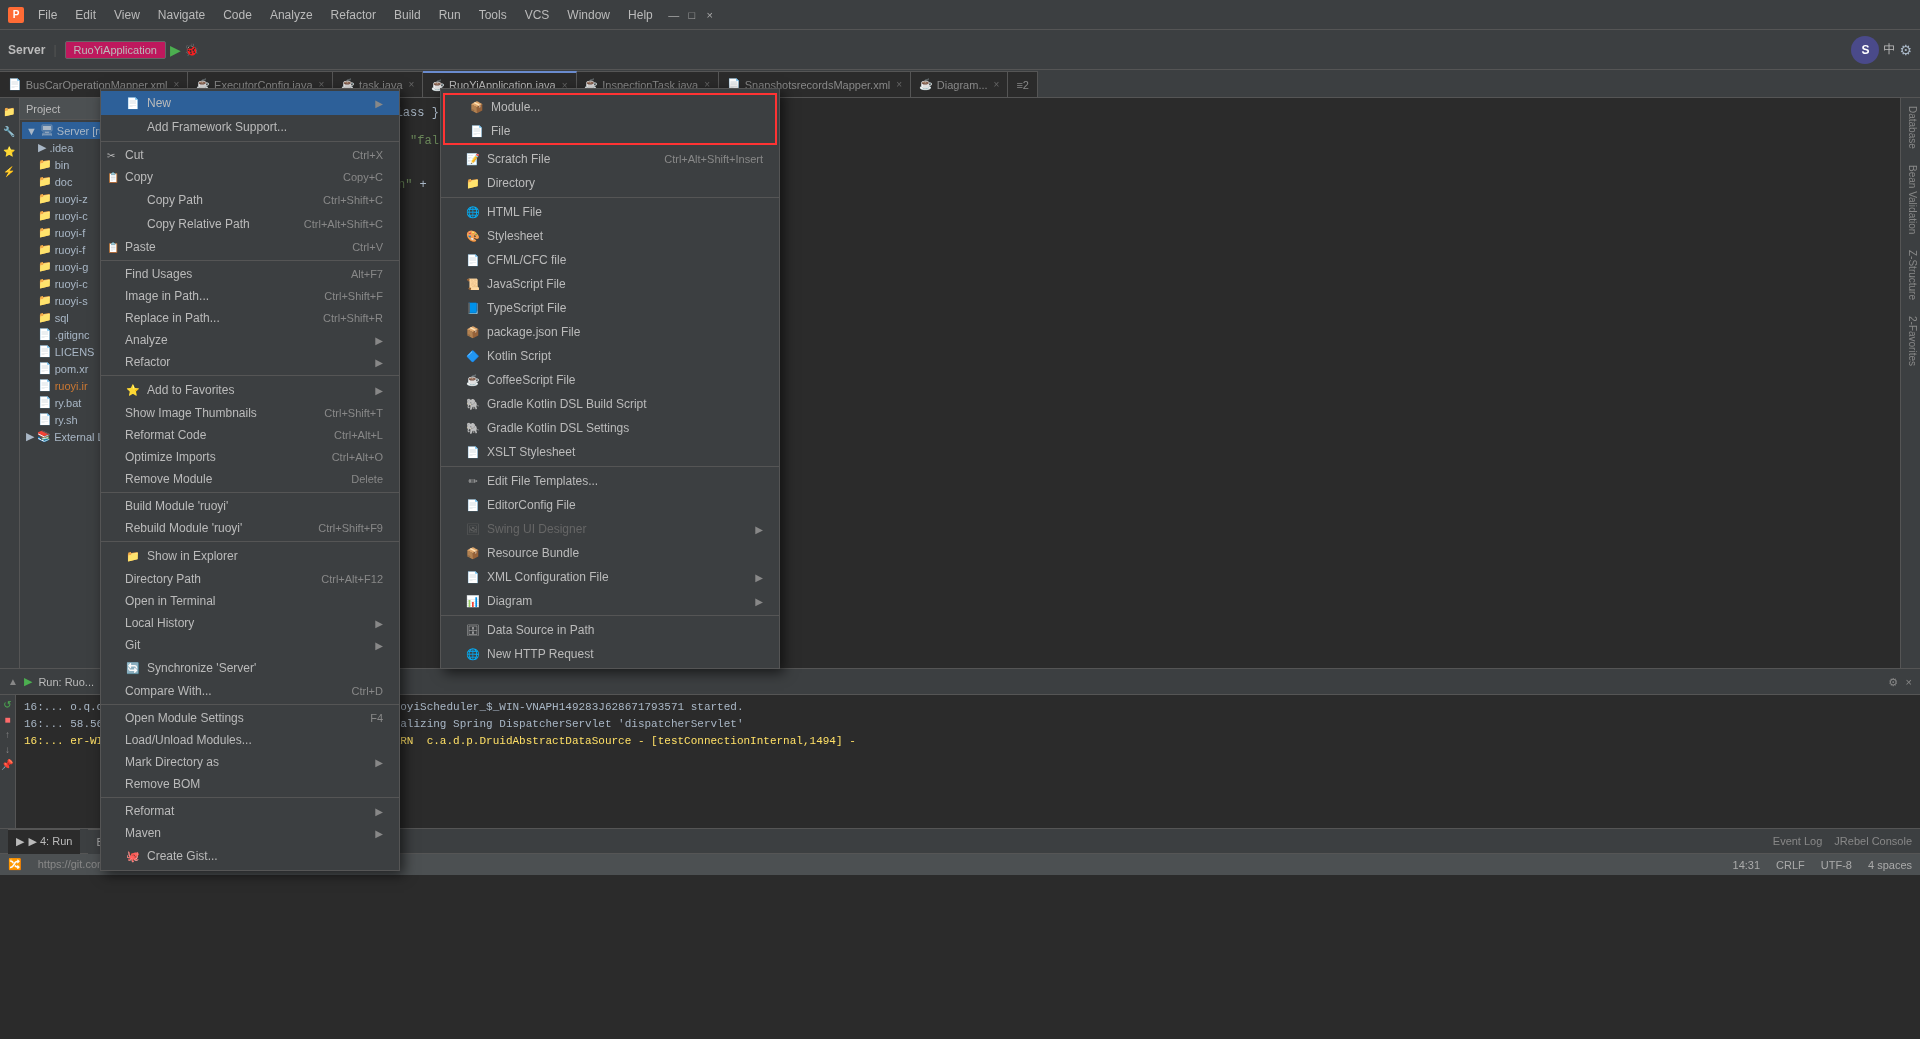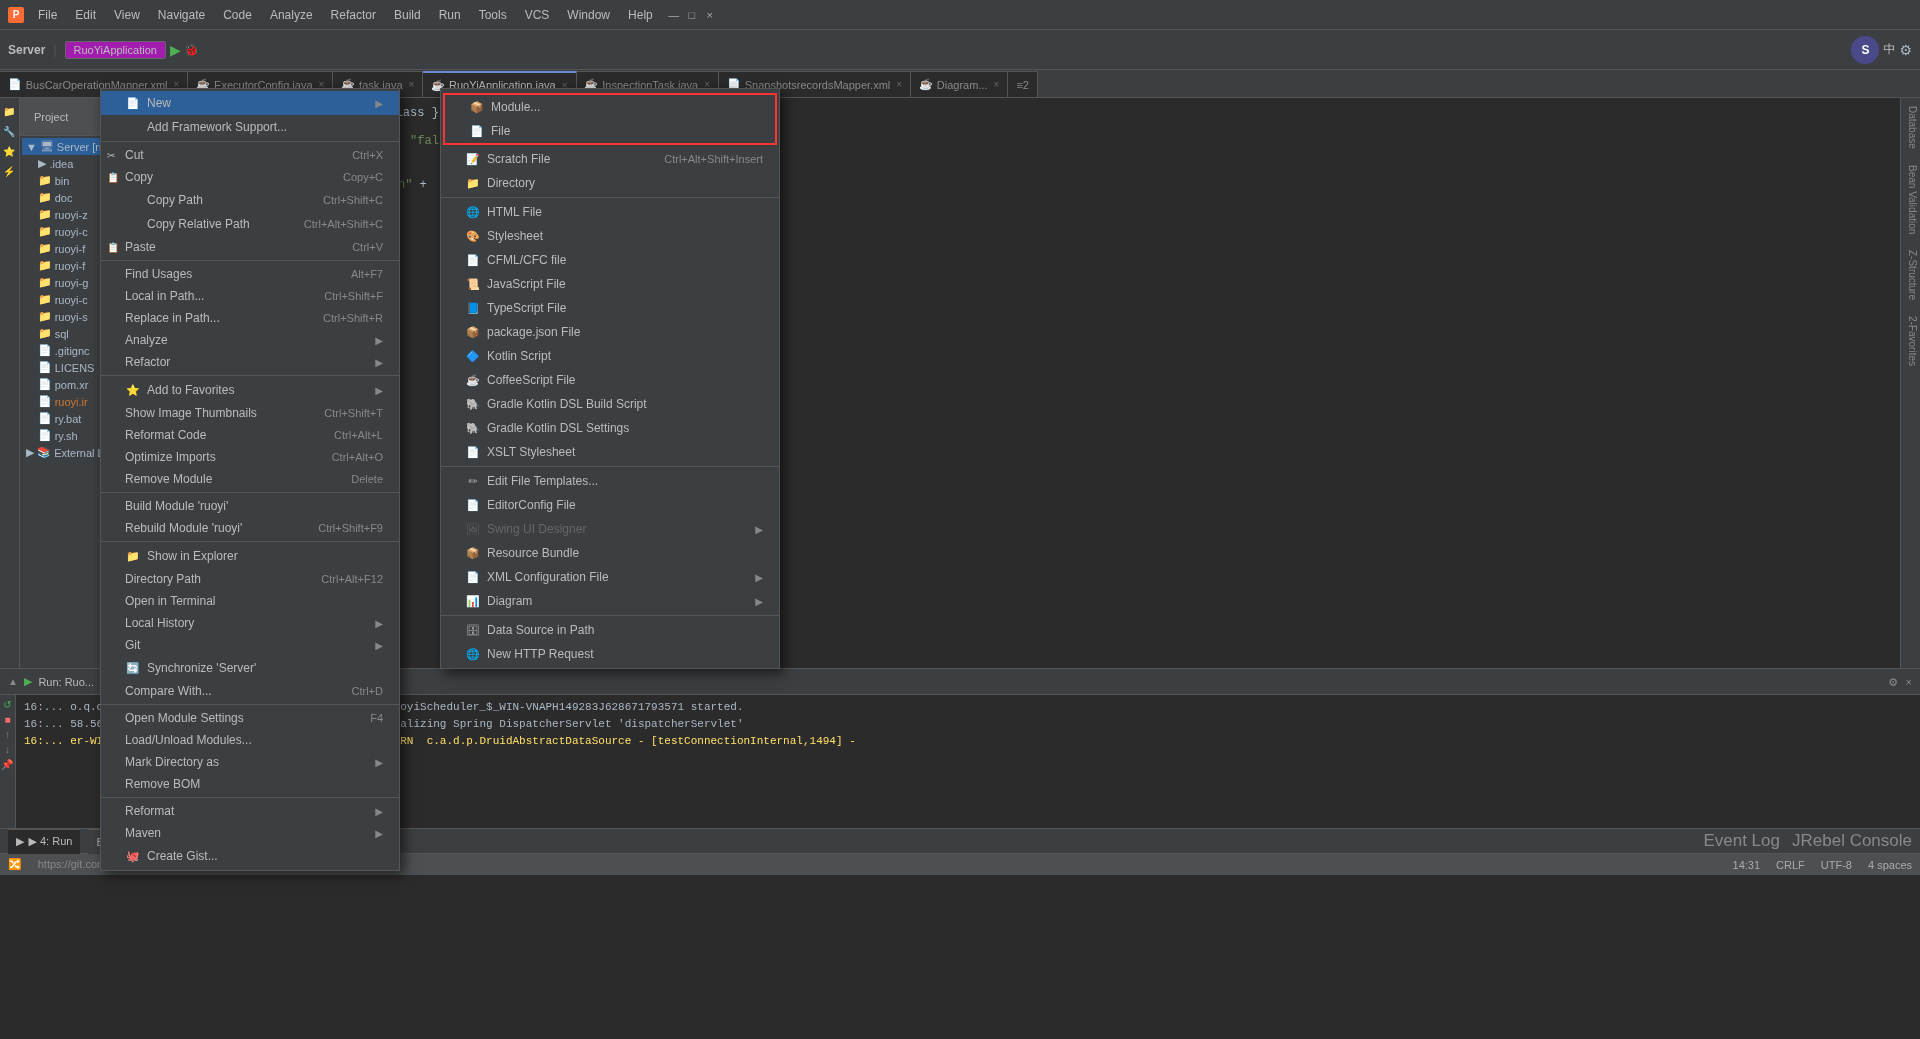--- a/index.html
+++ b/index.html
@@ -117,25 +117,25 @@
     
     .project-panel {
       width: 110px;
       background: #3c3f41;
       border-right: 1px solid #555;
       display: flex;
       flex-direction: column;
       overflow: hidden;
     }
     .project-header {
-      height: 38px;
+      height: 22px;
       background: #4c5052;
       display: flex;
       align-items: center;
-      padding: 0 14px;
+      padding: 0 6px;
       font-size: 11px;
       color: #bbb;
       border-bottom: 1px solid #555;
       gap: 4px;
     }
     .project-tree {
       flex: 1;
       overflow-y: auto;
       padding: 2px;
     }
@@ -258,21 +258,21 @@
       gap: 4px;
       cursor: pointer;
       color: #aaa;
     }
     .bottom-bar .tab-item.active { background: #2b2b2b; color: #bbb; }
     .bottom-bar-right {
       margin-left: auto;
       display: flex;
       align-items: center;
       gap: 12px;
-      font-size: 17px;
+      font-size: 11px;
       color: #888;
       text-align: center;
     }
 
     
     .status-bar {
       height: 22px;
       background: #4c5052;
       display: flex;
       align-items: center;
@@ -376,21 +376,21 @@
   <div class="title-bar-controls">
     <span>—</span>
     <span>□</span>
     <span>×</span>
   </div>
 </div>
 
 <div class="toolbar">
   <span style="color:#bbb; font-size:12px; font-weight:bold;">Server</span>
   <span style="color:#555; margin:0 4px;">|</span>
-  <span style="background:#a21caf; padding:2px 8px; border-radius:2px; color:#bbb; font-size:11px; border:1px solid #666;">RuoYiApplication</span>
+  <span style="background:#be185d; padding:2px 8px; border-radius:2px; color:#bbb; font-size:11px; border:1px solid #666;">RuoYiApplication</span>
   <span style="color:#4caf50; font-size:14px; cursor:pointer;">▶</span>
   <span style="color:#4caf50; font-size:12px; cursor:pointer;">🐞</span>
   <span style="flex:1;"></span>
   <div class="avatar-circle">S</div>
   <span style="font-size:12px; color:#bbb;">中</span>
   <span style="font-size:14px; cursor:pointer;">⚙</span>
 </div>
 
 <div class="tab-bar">
   <div class="tab">
@@ -699,21 +699,21 @@
   </div>
   <div class="menu-separator"></div>
   <div class="menu-item">
     <div class="menu-item-label">
       <span>Find Usages</span>
     </div>
     <span class="shortcut">Alt+F7</span>
   </div>
   <div class="menu-item">
     <div class="menu-item-label">
-      <span>Local in Path...</span>
+      <span>Image in Path...</span>
     </div>
     <span class="shortcut">Ctrl+Shift+F</span>
   </div>
   <div class="menu-item">
     <div class="menu-item-label">
       <span>Replace in Path...</span>
     </div>
     <span class="shortcut">Ctrl+Shift+R</span>
   </div>
   <div class="menu-item">

